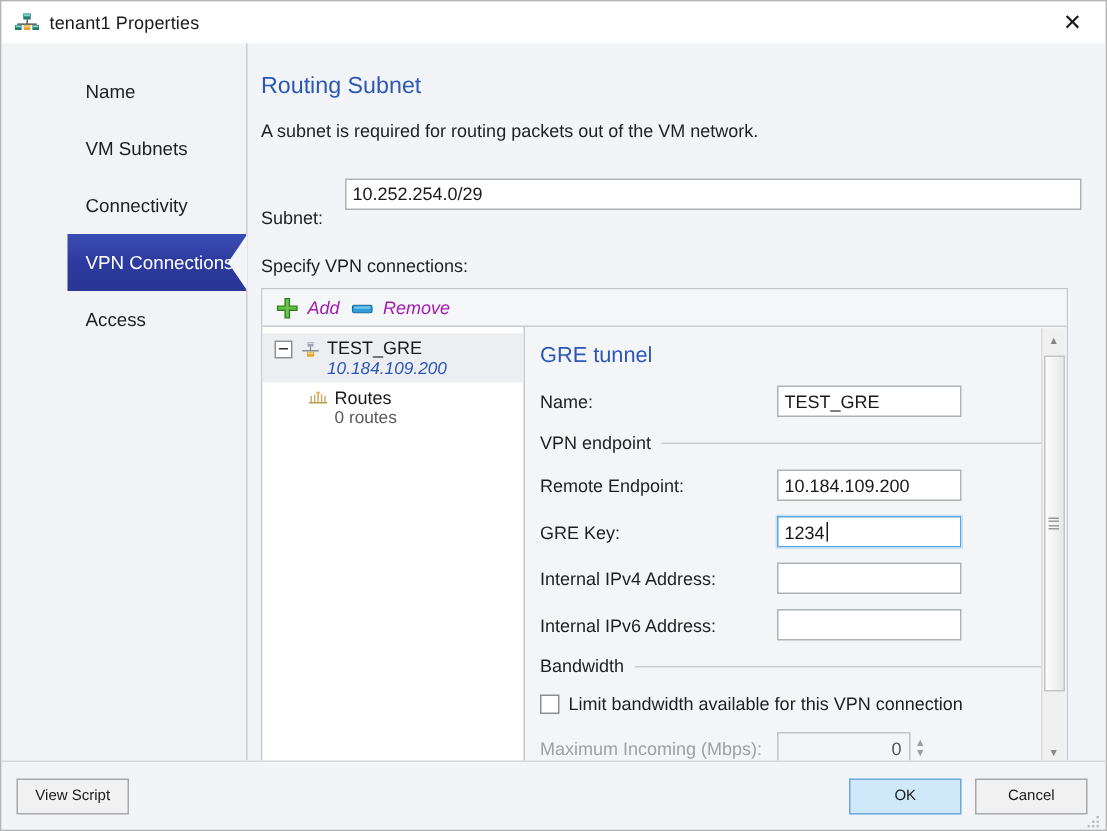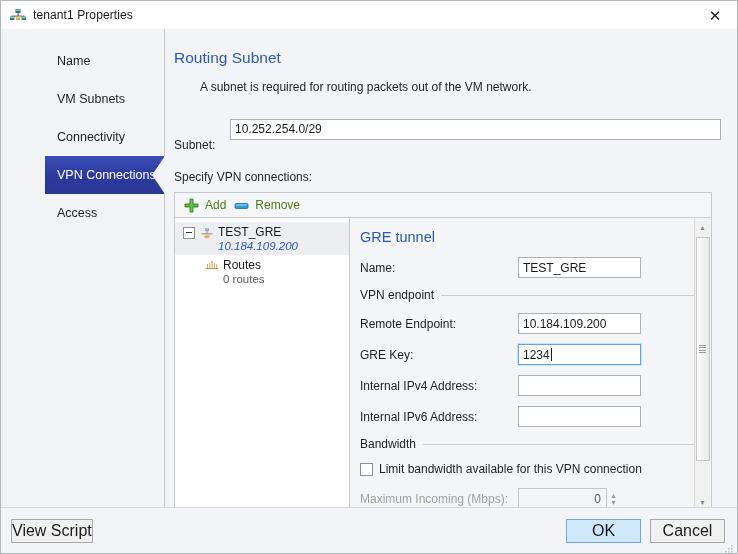--- a/index.html
+++ b/index.html
@@ -83,21 +83,20 @@
     padding: 16px 16px 0 8px;
   }
   .section-title {
     font-size: 15.5px; color: #2b57b5;
     font-weight: normal;
     margin: 4px 0 0 0;
   }
   .desc {
     font-size: 12px; color: #1f1f1f;
     margin-top: 13px;
-    margin-left: 26px;
   }
   .field-row {
     display: flex; align-items: center;
     margin-top: 12px;
   }
   .field-label {
     font-size: 12px; color: #1f1f1f;
     width: 56px; flex: none; margin-top: 32px;
   }
   .txt {
@@ -127,22 +126,23 @@
   .toolbar {
     height: 25px;
     background: #f5f6f8;
     border-bottom: 1px solid #c9ccd0;
     display: flex; align-items: center;
     padding-left: 7px;
   }
   .tb-btn {
     display: flex; align-items: center;
     height: 22px; padding: 0 6px 0 2px;
-    font-size: 12px; color: #4d7c0f;
+    font-size: 12px; color: #a21caf;
     cursor: default;
+    font-style: italic;
   }
   .tb-label { margin-left: 6px; }
 
   .ico-add { width: 15px; height: 15px; position: relative; flex: none; }
   .ico-remove { width: 15px; height: 15px; position: relative; flex: none; }
 
   .panel-split { display: flex; height: 293px; }
   .tree {
     width: 175px; flex: none;
     border-right: 1px solid #c5c8cc;
@@ -265,21 +265,21 @@
     position: absolute; left: 0; bottom: 0;
     width: 736px; height: 46px;
     background: #f2f4f7;
     border-top: 1px solid #d6d8db;
     display: flex; align-items: center;
   }
   .btn {
     height: 24px; min-width: 75px;
     border: 1px solid #a6a8ab;
     background: #f1f1f1;
-    font-size: 16px; color: #1a1a1a;
+    font-size: 10px; color: #1a1a1a;
     display: flex; align-items: center; justify-content: center;
     cursor: default;
   }
   .btn-viewscript { margin-left: 10px; }
   .btn-ok {
     margin-left: auto;
     background: #cfe8fa; border-color: #6fa8dc;
   }
   .btn-cancel { margin-left: 9px; margin-right: 12px; }
   .grip {

